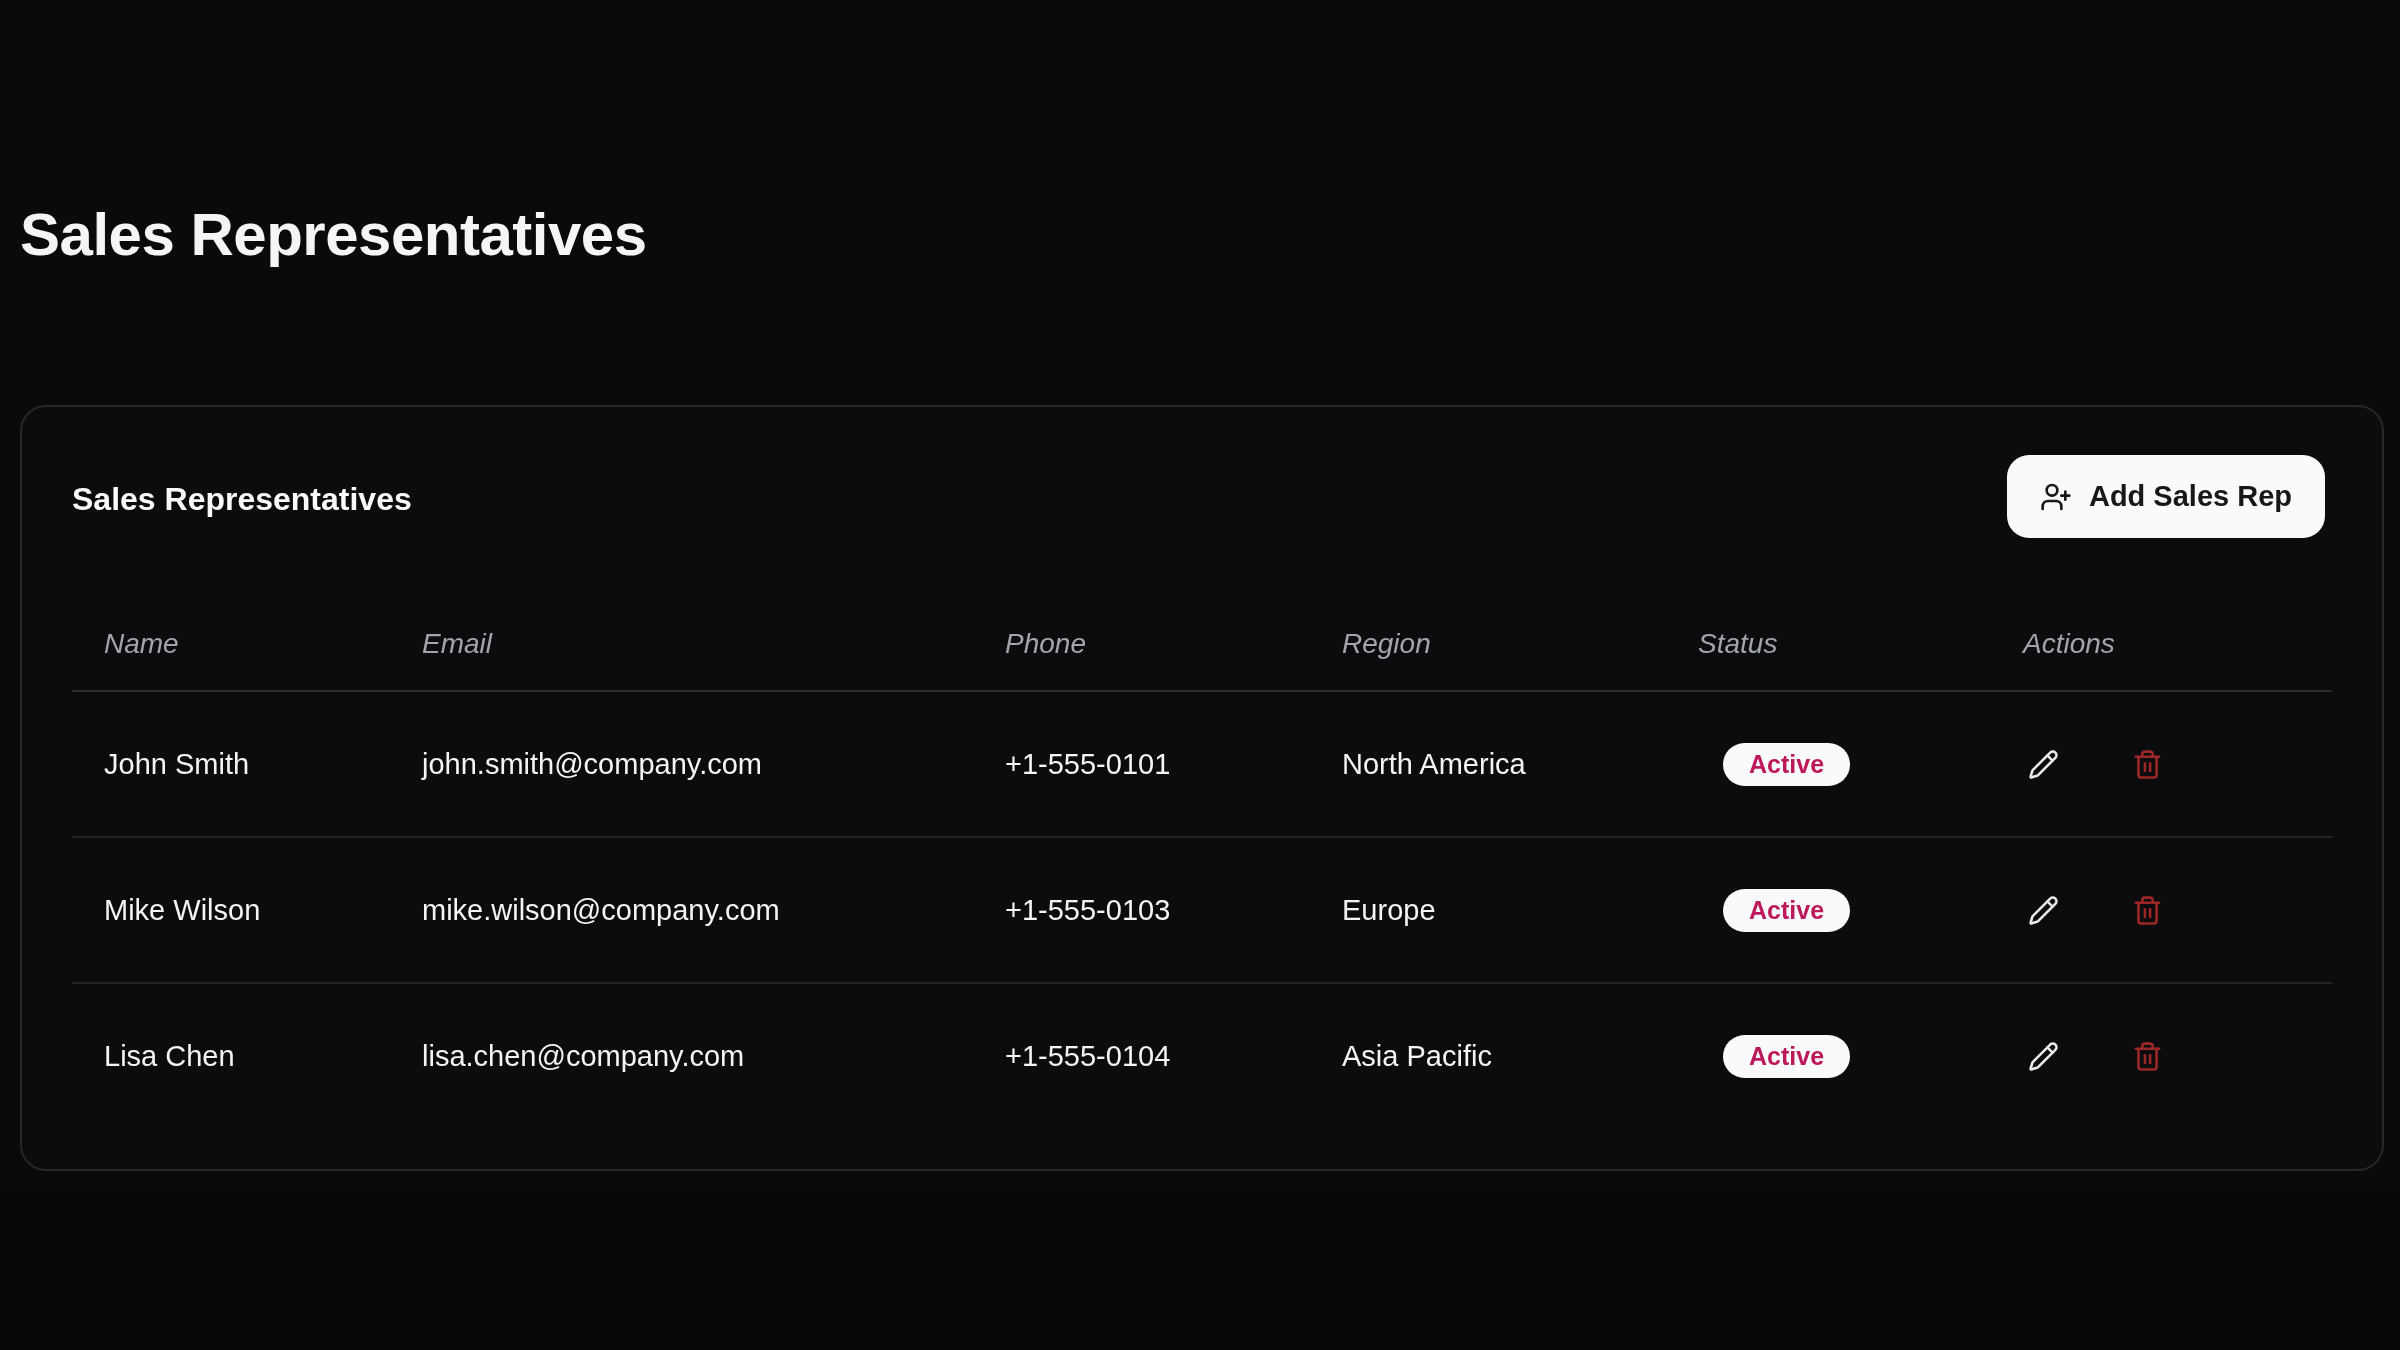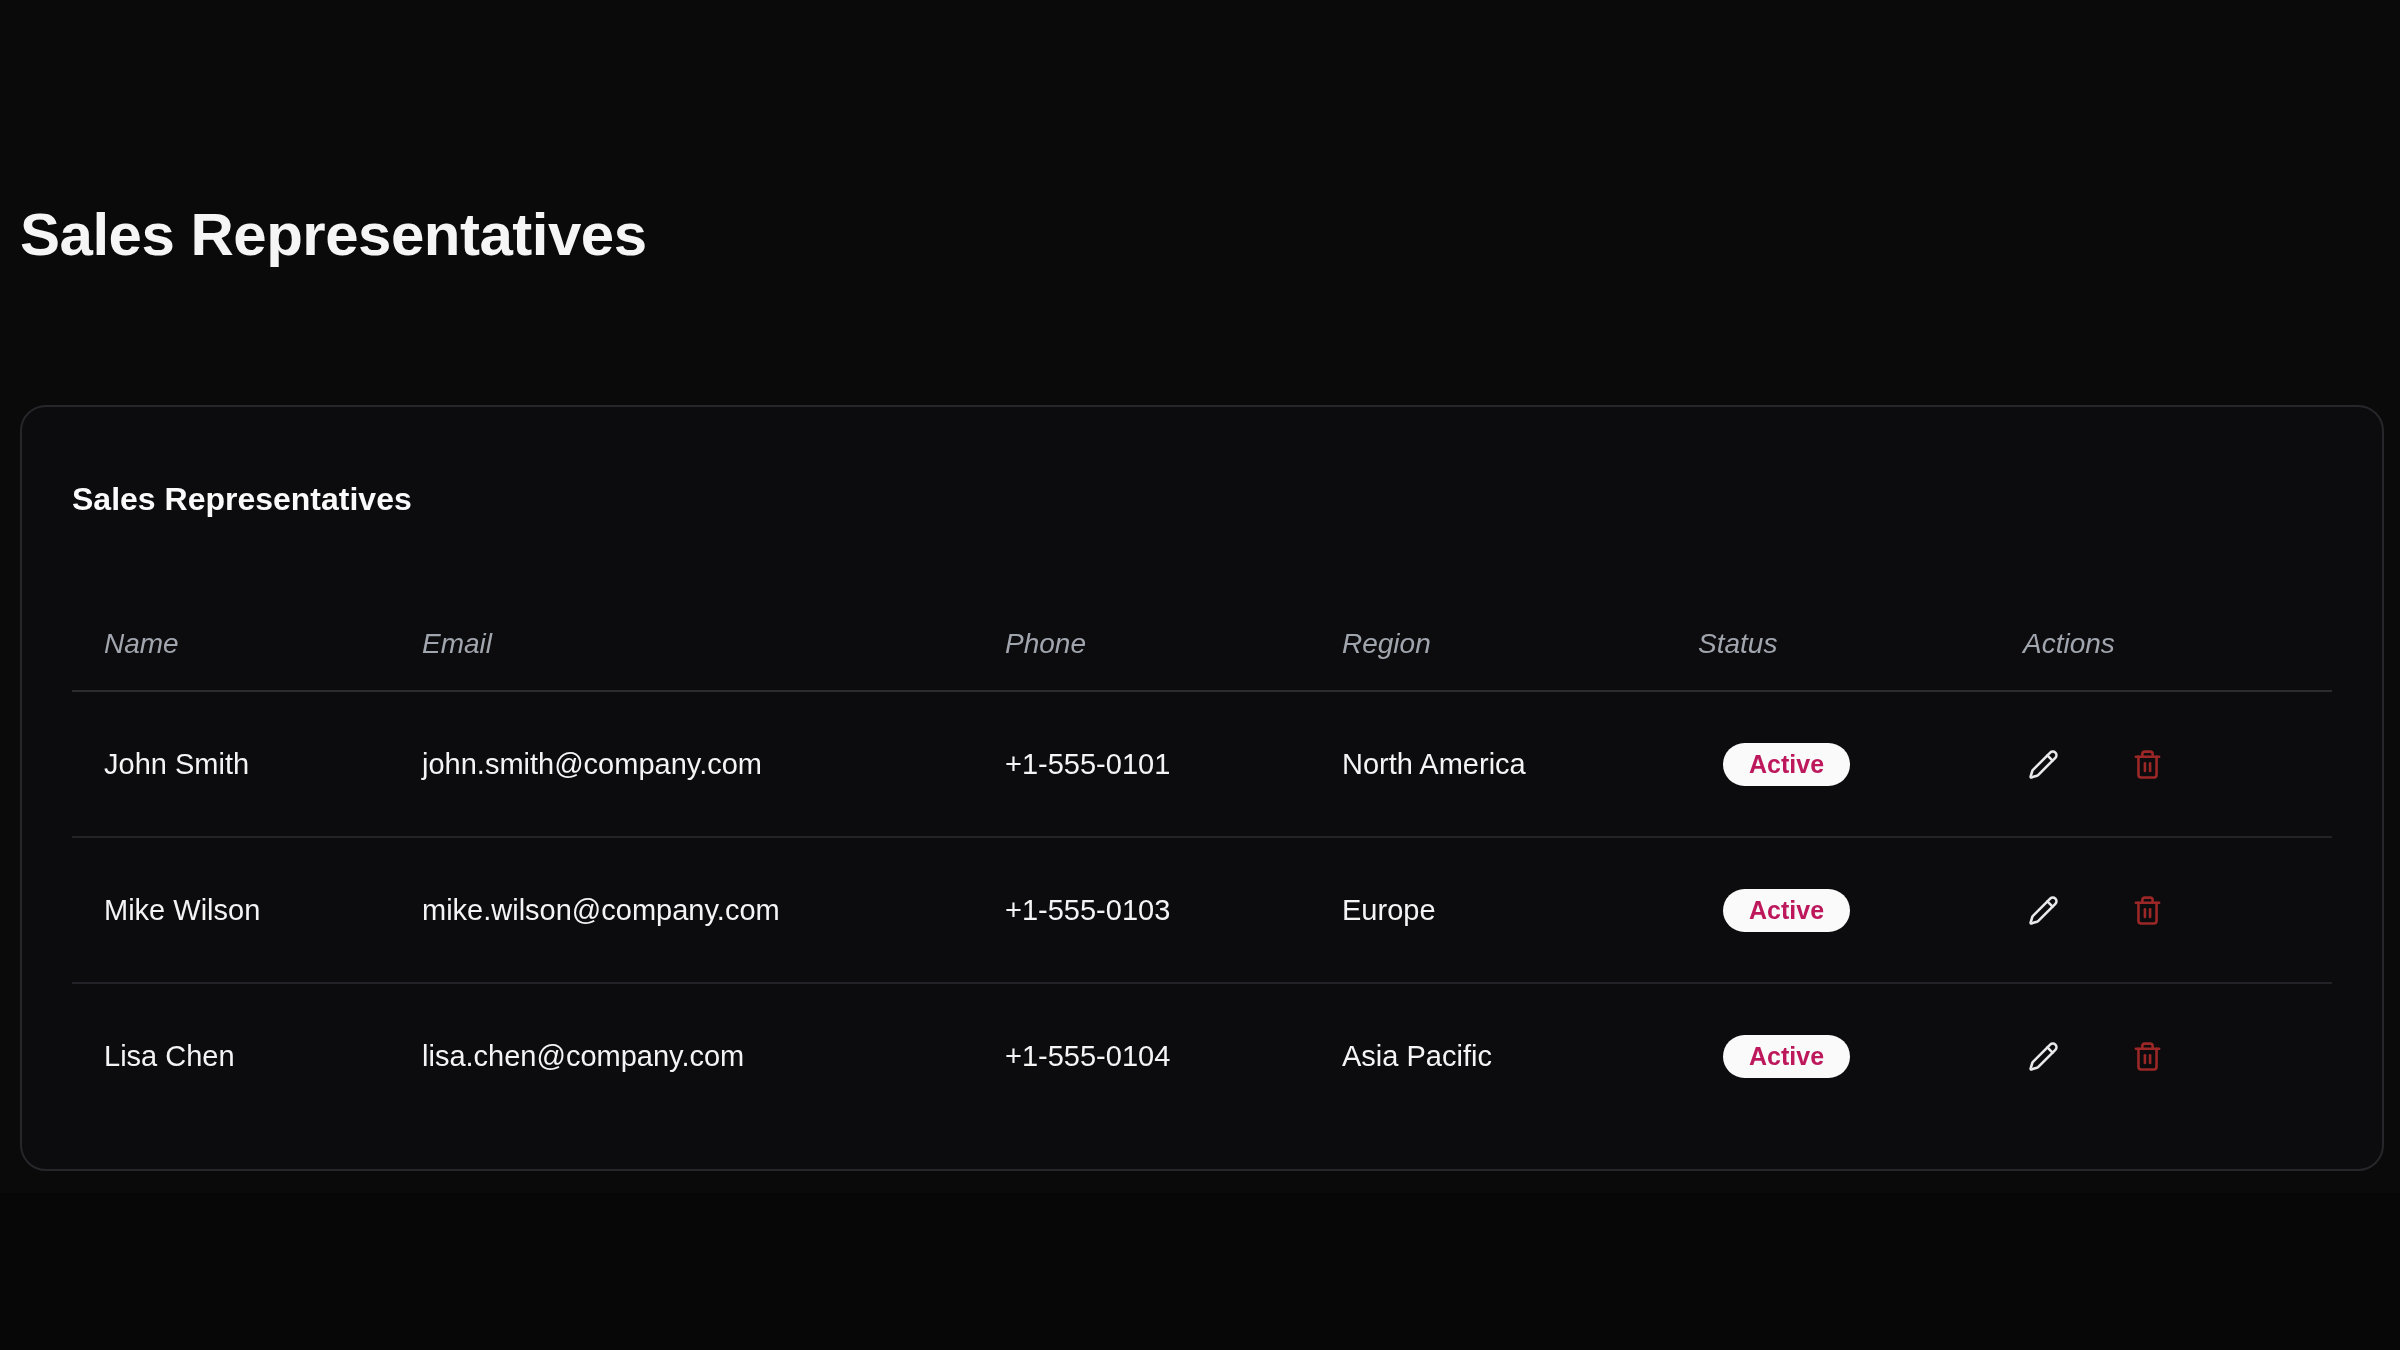--- a/index.html
+++ b/index.html
@@ -85,20 +85,31 @@
 <body>
 
 <div class="page">
 
   <h1 class="page-title">Sales Representatives</h1>
 
   <section class="card">
 
     <h2 class="card-title">Sales Representatives</h2>
 
+    <button class="add-btn">
+      <span class="btn-icon">
+        <svg viewBox="0 0 24 24" fill="none" stroke="currentColor" stroke-width="2" stroke-linecap="round" stroke-linejoin="round">
+          <path d="M16 21v-2a4 4 0 0 0-4-4H6a4 4 0 0 0-4 4v2"></path>
+          <circle cx="9" cy="7" r="4"></circle>
+          <line x1="19" y1="8" x2="19" y2="14"></line>
+          <line x1="22" y1="11" x2="16" y2="11"></line>
+        </svg>
+      </span>
+      <span>Add Sales Rep</span>
+    </button>
 
     <table class="reps">
       <colgroup>
         <col style="width:318px">
           <col style="width:583px">
           <col style="width:337px">
         <col style="width:356px">
           <col style="width:325px">
           <col style="width:341px">
       </colgroup>

